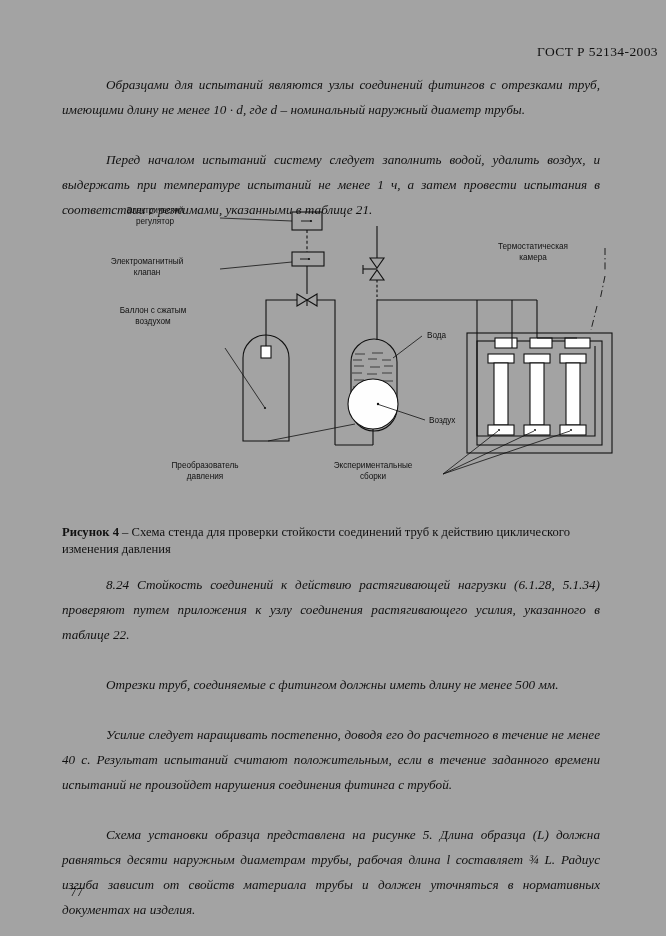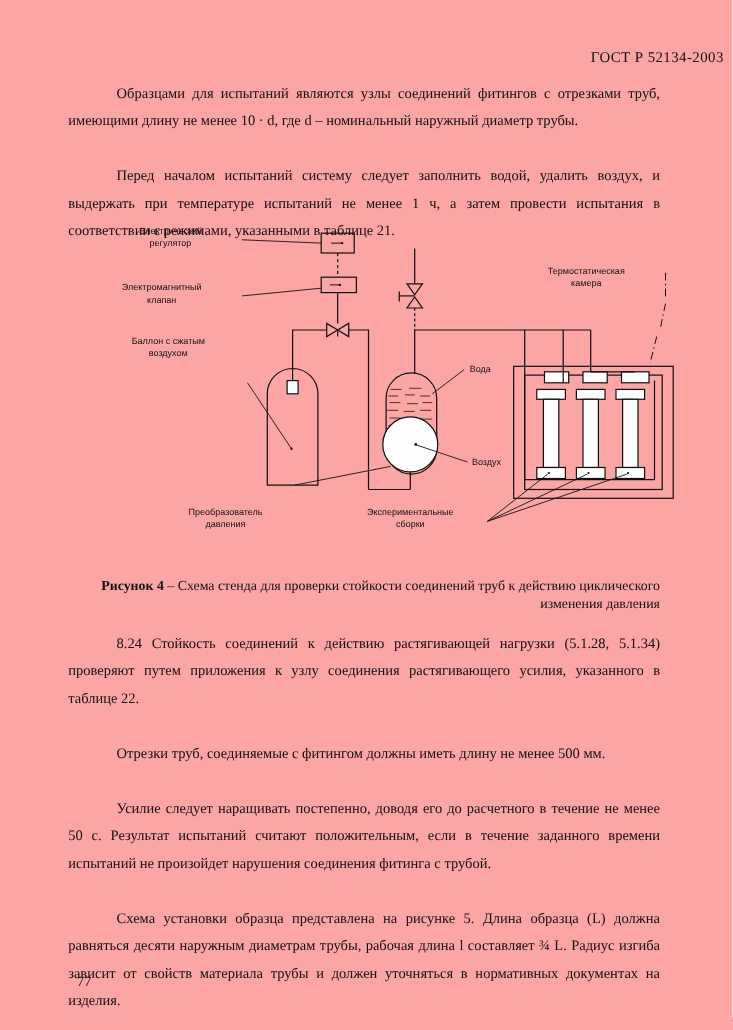--- a/index.html
+++ b/index.html
@@ -11,21 +11,21 @@
     width: 666px;
     height: 936px;
     position: relative;
     font-family: "Liberation Serif", "DejaVu Serif", serif;
     color: #111111;
     overflow: hidden;
   }
   .page {
     position: absolute;
     inset: 0;
-    background: #fca5a5;
+    background: #a3a3a3;
   }
 
   
   .doc-header {
     position: absolute;
     top: 44px;
     right: 8px;
     font-size: 13.5px;
     letter-spacing: 0.4px;
     white-space: nowrap;
@@ -39,38 +39,39 @@
     width: 538px;
   }
   p.para {
     margin: 0 0 0 0;
     font-size: 13.2px;
     line-height: 25px;
     text-align: justify;
     text-indent: 44px;
     text-justify: inter-word;
     hyphens: manual;
+    font-style: italic;
   }
   p.para + p.para { margin-top: 25px; }
 
   
   .figure-wrap {
     position: absolute;
     left: 0;
     top: 196px;
     width: 666px;
     height: 300px;
     padding-left: 25px;
   }
   .figure-caption {
     position: absolute;
     left: 62px;
     top: 524px;
     width: 538px;
-    text-align: right;
+    text-align: left;
     font-size: 12.6px;
     line-height: 17px;
     font-weight: bold;
   }
   .figure-caption .reg { font-weight: normal; }
 
   
   .lower-col {
     position: absolute;
     left: 62px;
@@ -257,21 +258,21 @@
         <text class="dlabel" x="348" y="283" text-anchor="middle">сборки</text>
       </g>
     </svg>
   </div>
 
   <div class="figure-caption">
     <span>Рисунок 4</span><span class="reg"> – Схема стенда для проверки стойкости соединений труб к действию циклического изменения давления</span>
   </div>
 
   <div class="lower-col">
-    <p class="para">8.24 Стойкость соединений к действию растягивающей нагрузки (5.1.28, 5.1.34) проверяют путем приложения к узлу соединения растягивающего усилия, указанного в таблице  22.</p>
+    <p class="para">8.24 Стойкость соединений к действию растягивающей нагрузки (6.1.28, 5.1.34) проверяют путем приложения к узлу соединения растягивающего усилия, указанного в таблице  22.</p>
     <p class="para">Отрезки труб, соединяемые с фитингом должны иметь длину не менее 500 мм.</p>
-    <p class="para">Усилие   следует наращивать  постепенно, доводя его до расчетного в течение не менее 50 с. Результат испытаний считают положительным, если в течение заданного времени испытаний не произойдет нарушения соединения фитинга с трубой.</p>
+    <p class="para">Усилие   следует наращивать  постепенно, доводя его до расчетного в течение не менее 40 с. Результат испытаний считают положительным, если в течение заданного времени испытаний не произойдет нарушения соединения фитинга с трубой.</p>
     <p class="para">Схема установки образца представлена на рисунке 5. Длина образца (L) должна равняться десяти наружным диаметрам трубы, рабочая длина l  составляет ¾ L. Радиус изгиба зависит от свойств материала трубы и должен уточняться в нормативных документах на изделия.</p>
   </div>
 
   <div class="page-number">77</div>
 
 </div>
 
 </body></html>

